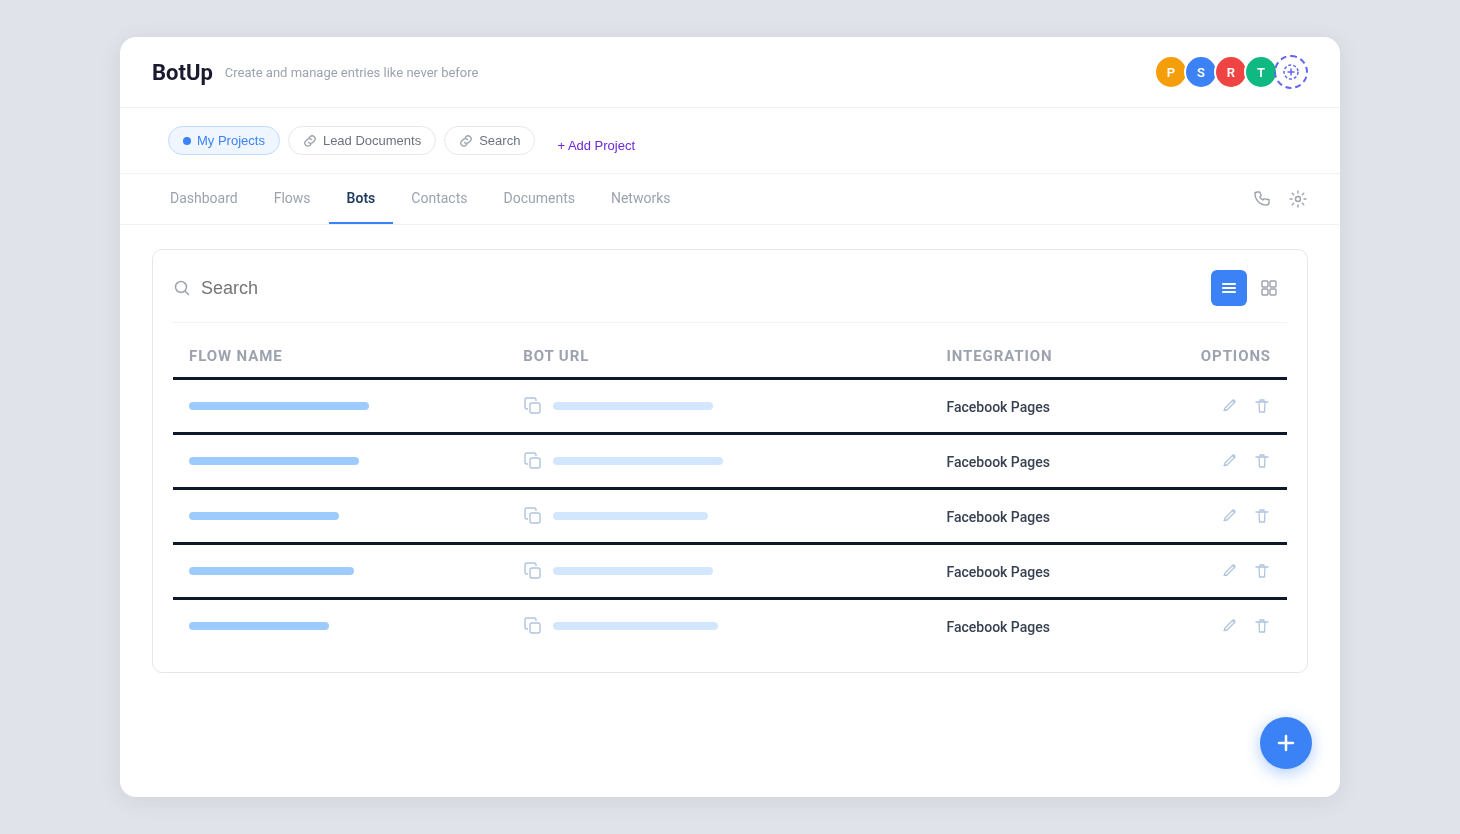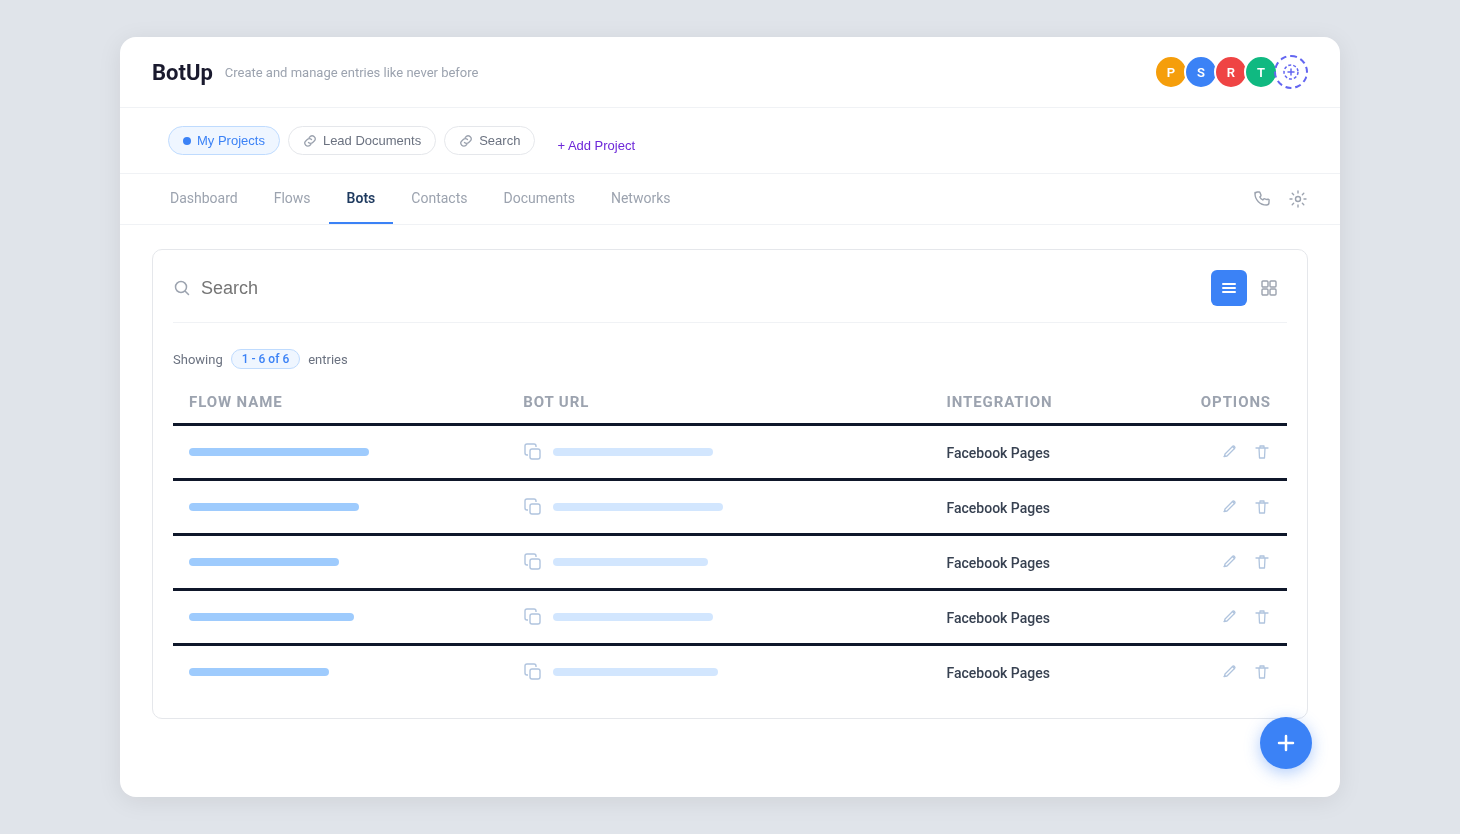--- a/index.html
+++ b/index.html
@@ -412,25 +412,20 @@
             <svg width="18" height="18" viewBox="0 0 18 18" fill="none">
               <rect x="2" y="2" width="6" height="6" rx="1" stroke="#9ca3af" stroke-width="1.4"></rect>
               <rect x="10" y="2" width="6" height="6" rx="1" stroke="#9ca3af" stroke-width="1.4"></rect>
               <rect x="2" y="10" width="6" height="6" rx="1" stroke="#9ca3af" stroke-width="1.4"></rect>
               <rect x="10" y="10" width="6" height="6" rx="1" stroke="#9ca3af" stroke-width="1.4"></rect>
             </svg>
           </button>
         </div>
       </div>
 
-      <div class="showing-bar">
-        <span>Showing</span>
-        <span class="showing-badge">1 - 6 of 6</span>
-        <span>entries</span>
-      </div>
 
       <table class="bot-table">
         <thead>
           <tr>
             <th style="width:30%">FLOW NAME</th>
             <th style="width:38%">BOT URL</th>
             <th style="width:20%">INTEGRATION</th>
             <th style="width:12%; text-align:right">OPTIONS</th>
           </tr>
         </thead>

